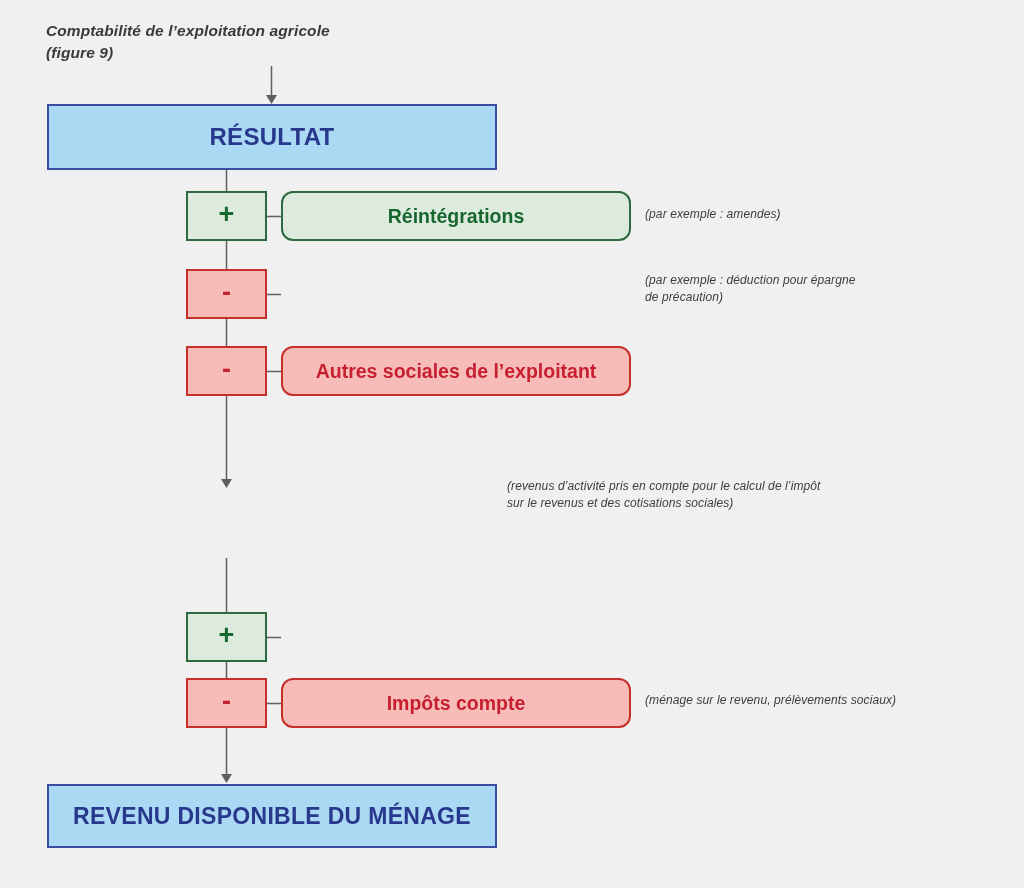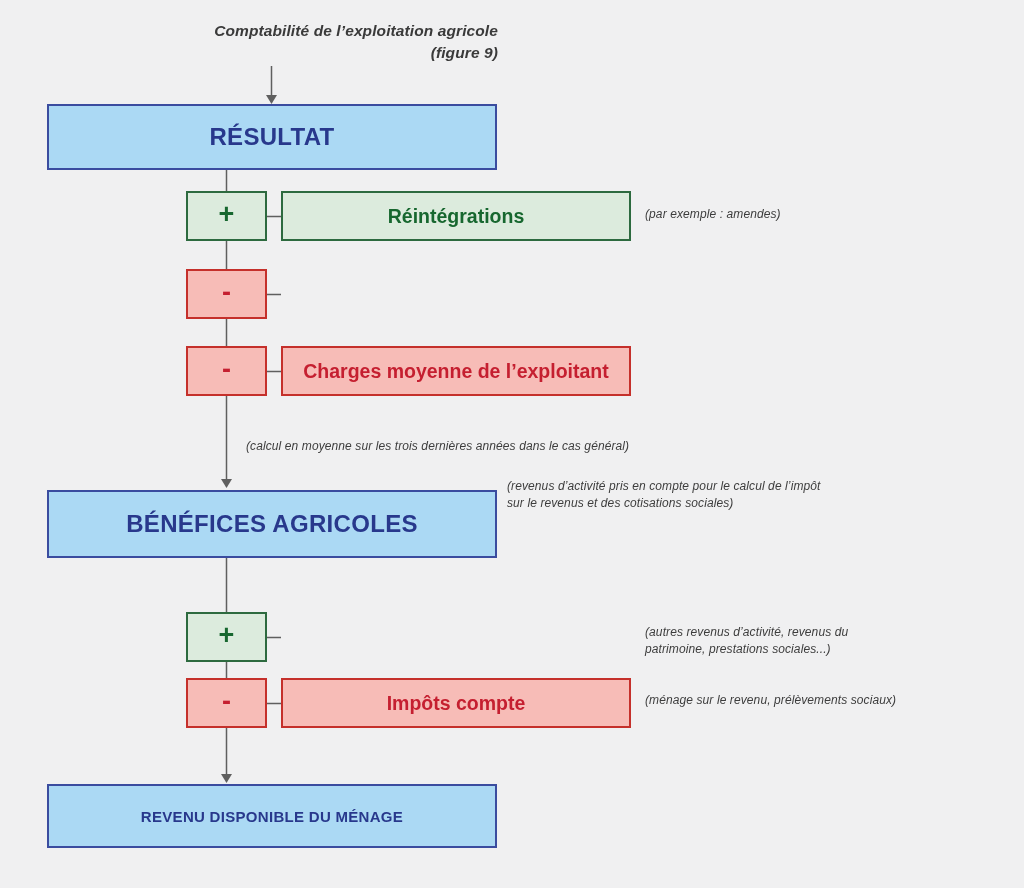--- a/index.html
+++ b/index.html
@@ -16,21 +16,21 @@
   }
   .connectors {
     position: absolute;
     left: 0; top: 0;
     z-index: 1;
   }
   .diagram-title {
     position: absolute;
     left: 46px; top: 20px; width: 452px;
     z-index: 2;
-    text-align: right;
+    text-align: left;
     font-size: 15.5px;
     font-weight: bold;
     font-style: italic;
     color: #3a3a3a;
     line-height: 1.42;
     letter-spacing: 0.1px;
   }
   .box {
     position: absolute;
     z-index: 2;
@@ -56,31 +56,32 @@
     color: #c51f30;
   }
   .headline {
     left: 47px; width: 450px;
     font-weight: bold;
     font-size: 24px;
     letter-spacing: 0.3px;
   }
   .node-resultat  { top: 104px; height: 66px; }
   .node-benefices { top: 490px; height: 68px; }
-  .node-revenu    { top: 784px; height: 64px; font-size: 15px; }
+  .node-revenu    { top: 784px; height: 64px; font-size: 23px; }
   .sign-box {
     left: 186px; width: 81px; height: 50px;
     font-size: 27px;
     font-weight: bold;
     padding-bottom: 3px;
   }
   .label-box {
     left: 281px; width: 350px; height: 50px;
     font-size: 19.5px;
     font-weight: 600;
+    border-radius: 12px;
   }
   .row1 { top: 191px; }
   .row2 { top: 269px; }
   .row3 { top: 346px; }
   .row4 { top: 612px; }
   .row5 { top: 678px; }
   .note {
     position: absolute;
     z-index: 2;
     font-size: 12px;
@@ -129,33 +130,31 @@
     <div>(figure 9)</div>
   </div>
 
   <div class="box blue headline node-resultat">RÉSULTAT</div>
 
   <div class="box green sign-box row1">+</div>
   <div class="box green label-box row1">Réintégrations</div>
   <div class="note note-row1">(par exemple : amendes)</div>
 
   <div class="box red sign-box row2">-</div>
+  <div class="note note-row2">(par exemple : déduction pour épargne
+de précaution)</div>
 
   <div class="box red sign-box row3">-</div>
-  <div class="box red label-box row3">Charges moyenne de l’exploitant</div>
+  <div class="box red label-box row3">Autres sociales de l’exploitant</div>
 
-  <div class="note note-interim">(calcul en moyenne sur les trois dernières années dans le cas général)</div>
 
-  <div class="box blue headline node-benefices">BÉNÉFICES AGRICOLES</div>
   <div class="note note-benefices">(revenus d’activité pris en compte pour le calcul de l’impôt
 sur le revenus et des cotisations sociales)</div>
 
   <div class="box green sign-box row4">+</div>
-  <div class="note note-row4">(autres revenus d’activité, revenus du
-patrimoine, prestations sociales...)</div>
 
   <div class="box red sign-box row5">-</div>
   <div class="box red label-box row5">Impôts compte</div>
   <div class="note note-row5">(ménage sur le revenu, prélèvements sociaux)</div>
 
   <div class="box blue headline node-revenu">REVENU DISPONIBLE DU MÉNAGE</div>
 
 </div>
 
 </body></html>

